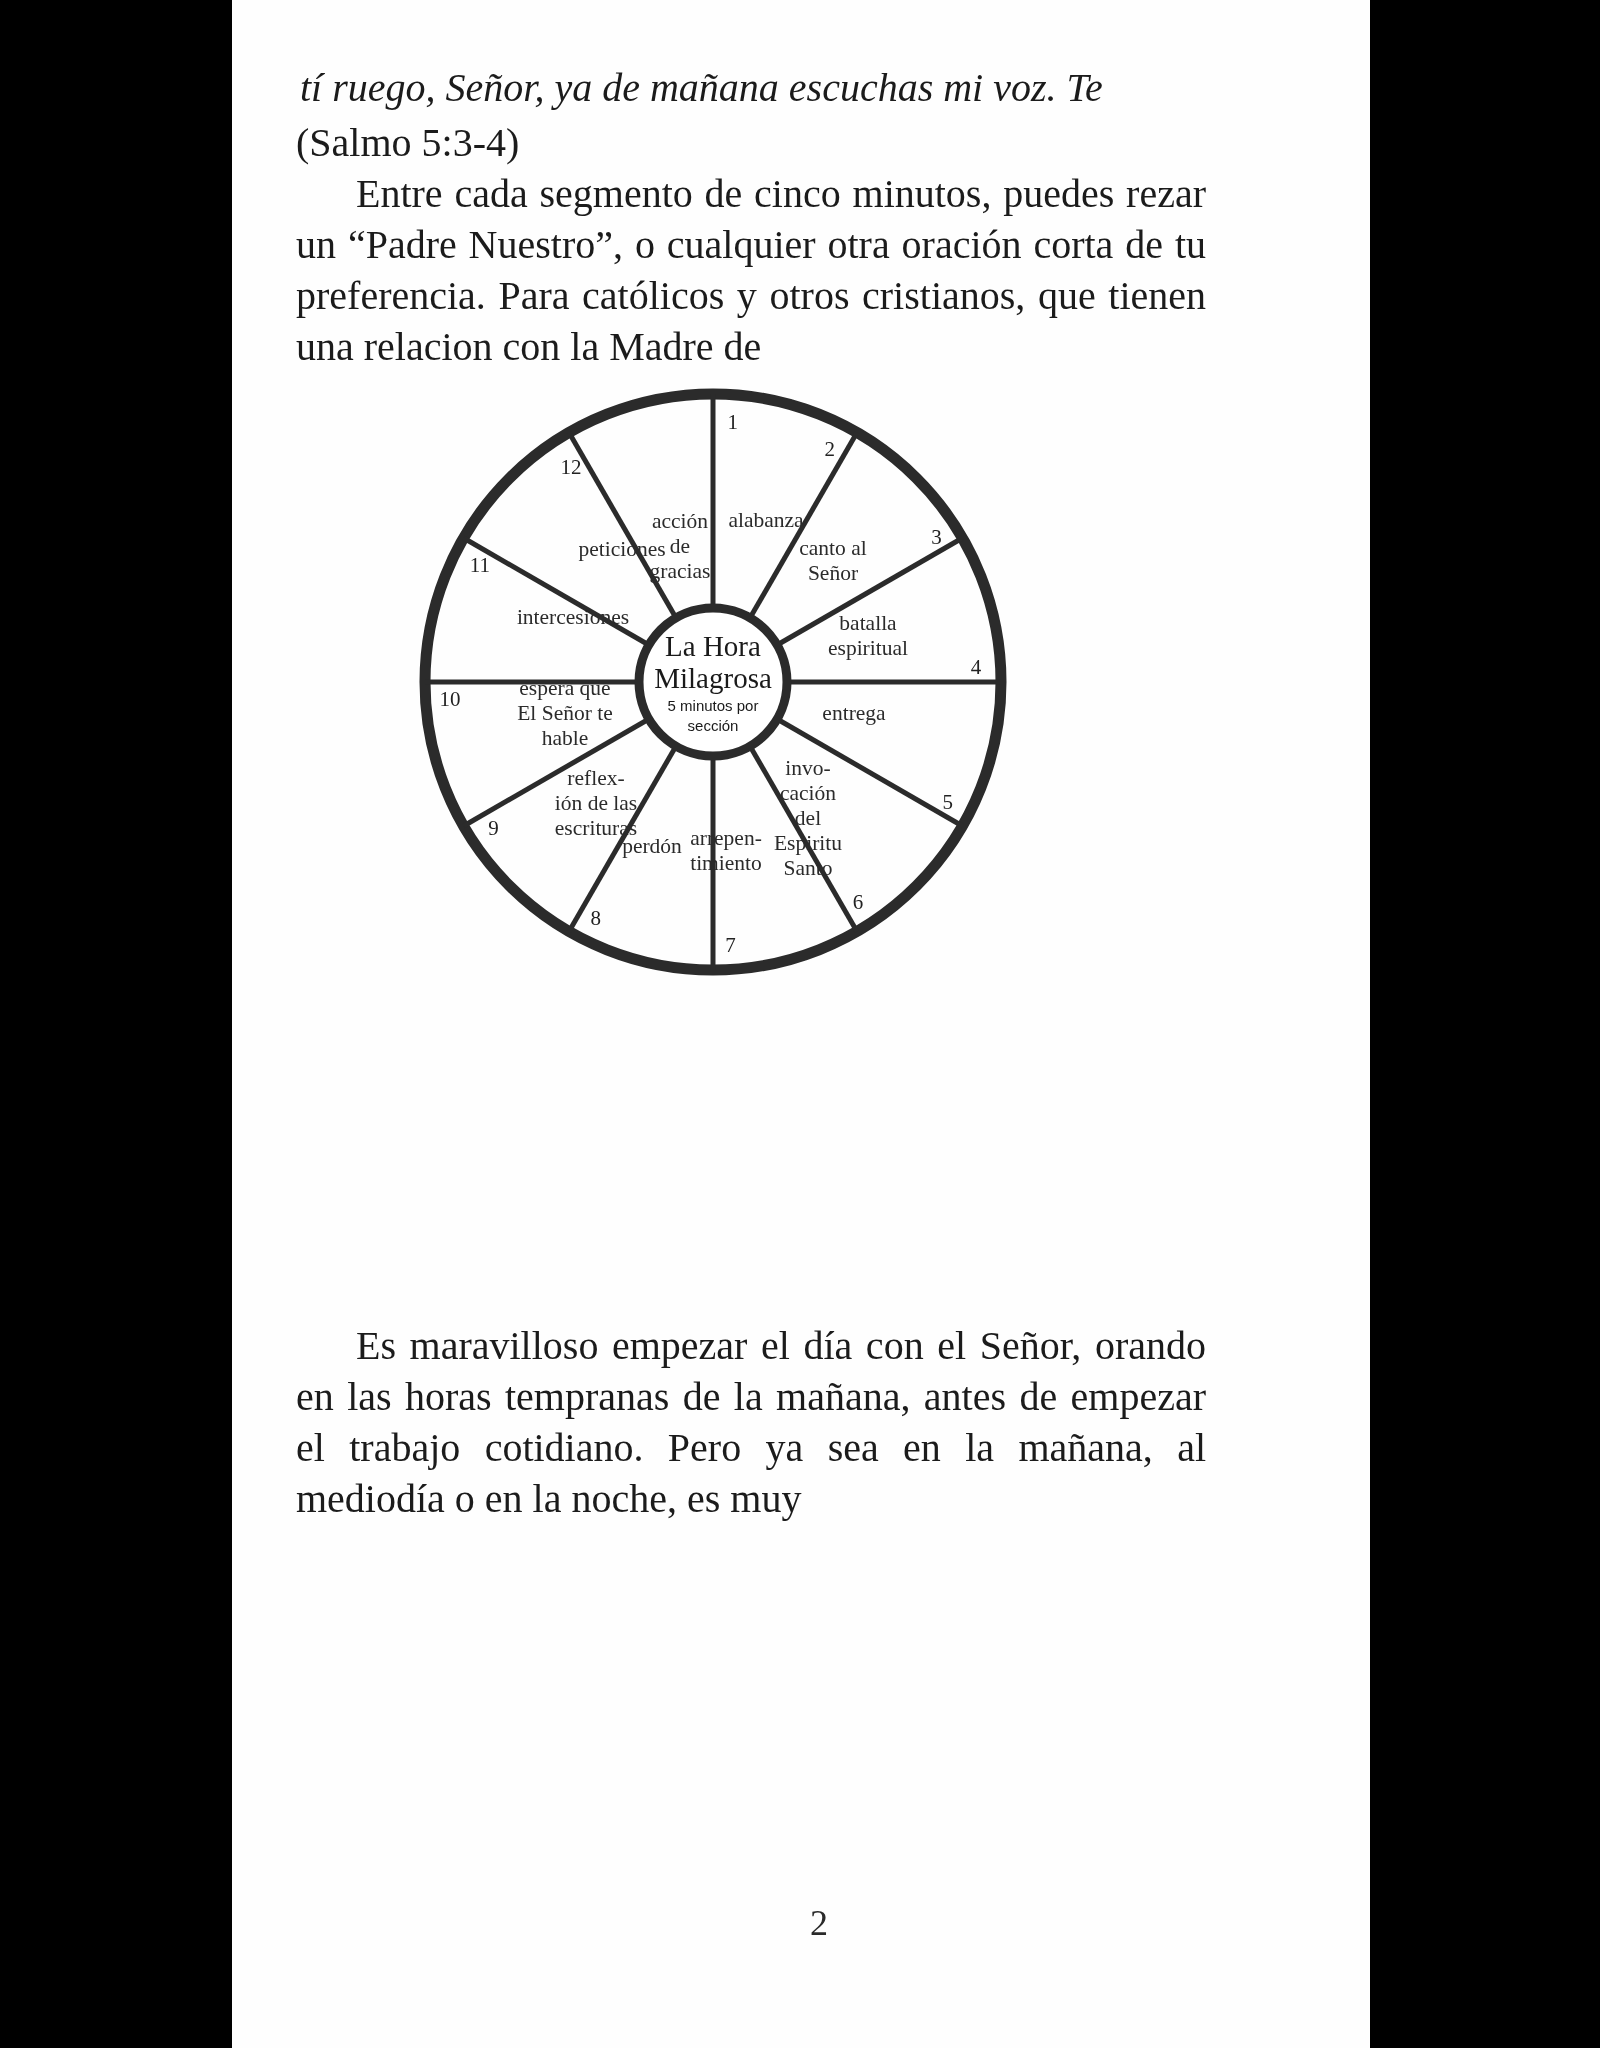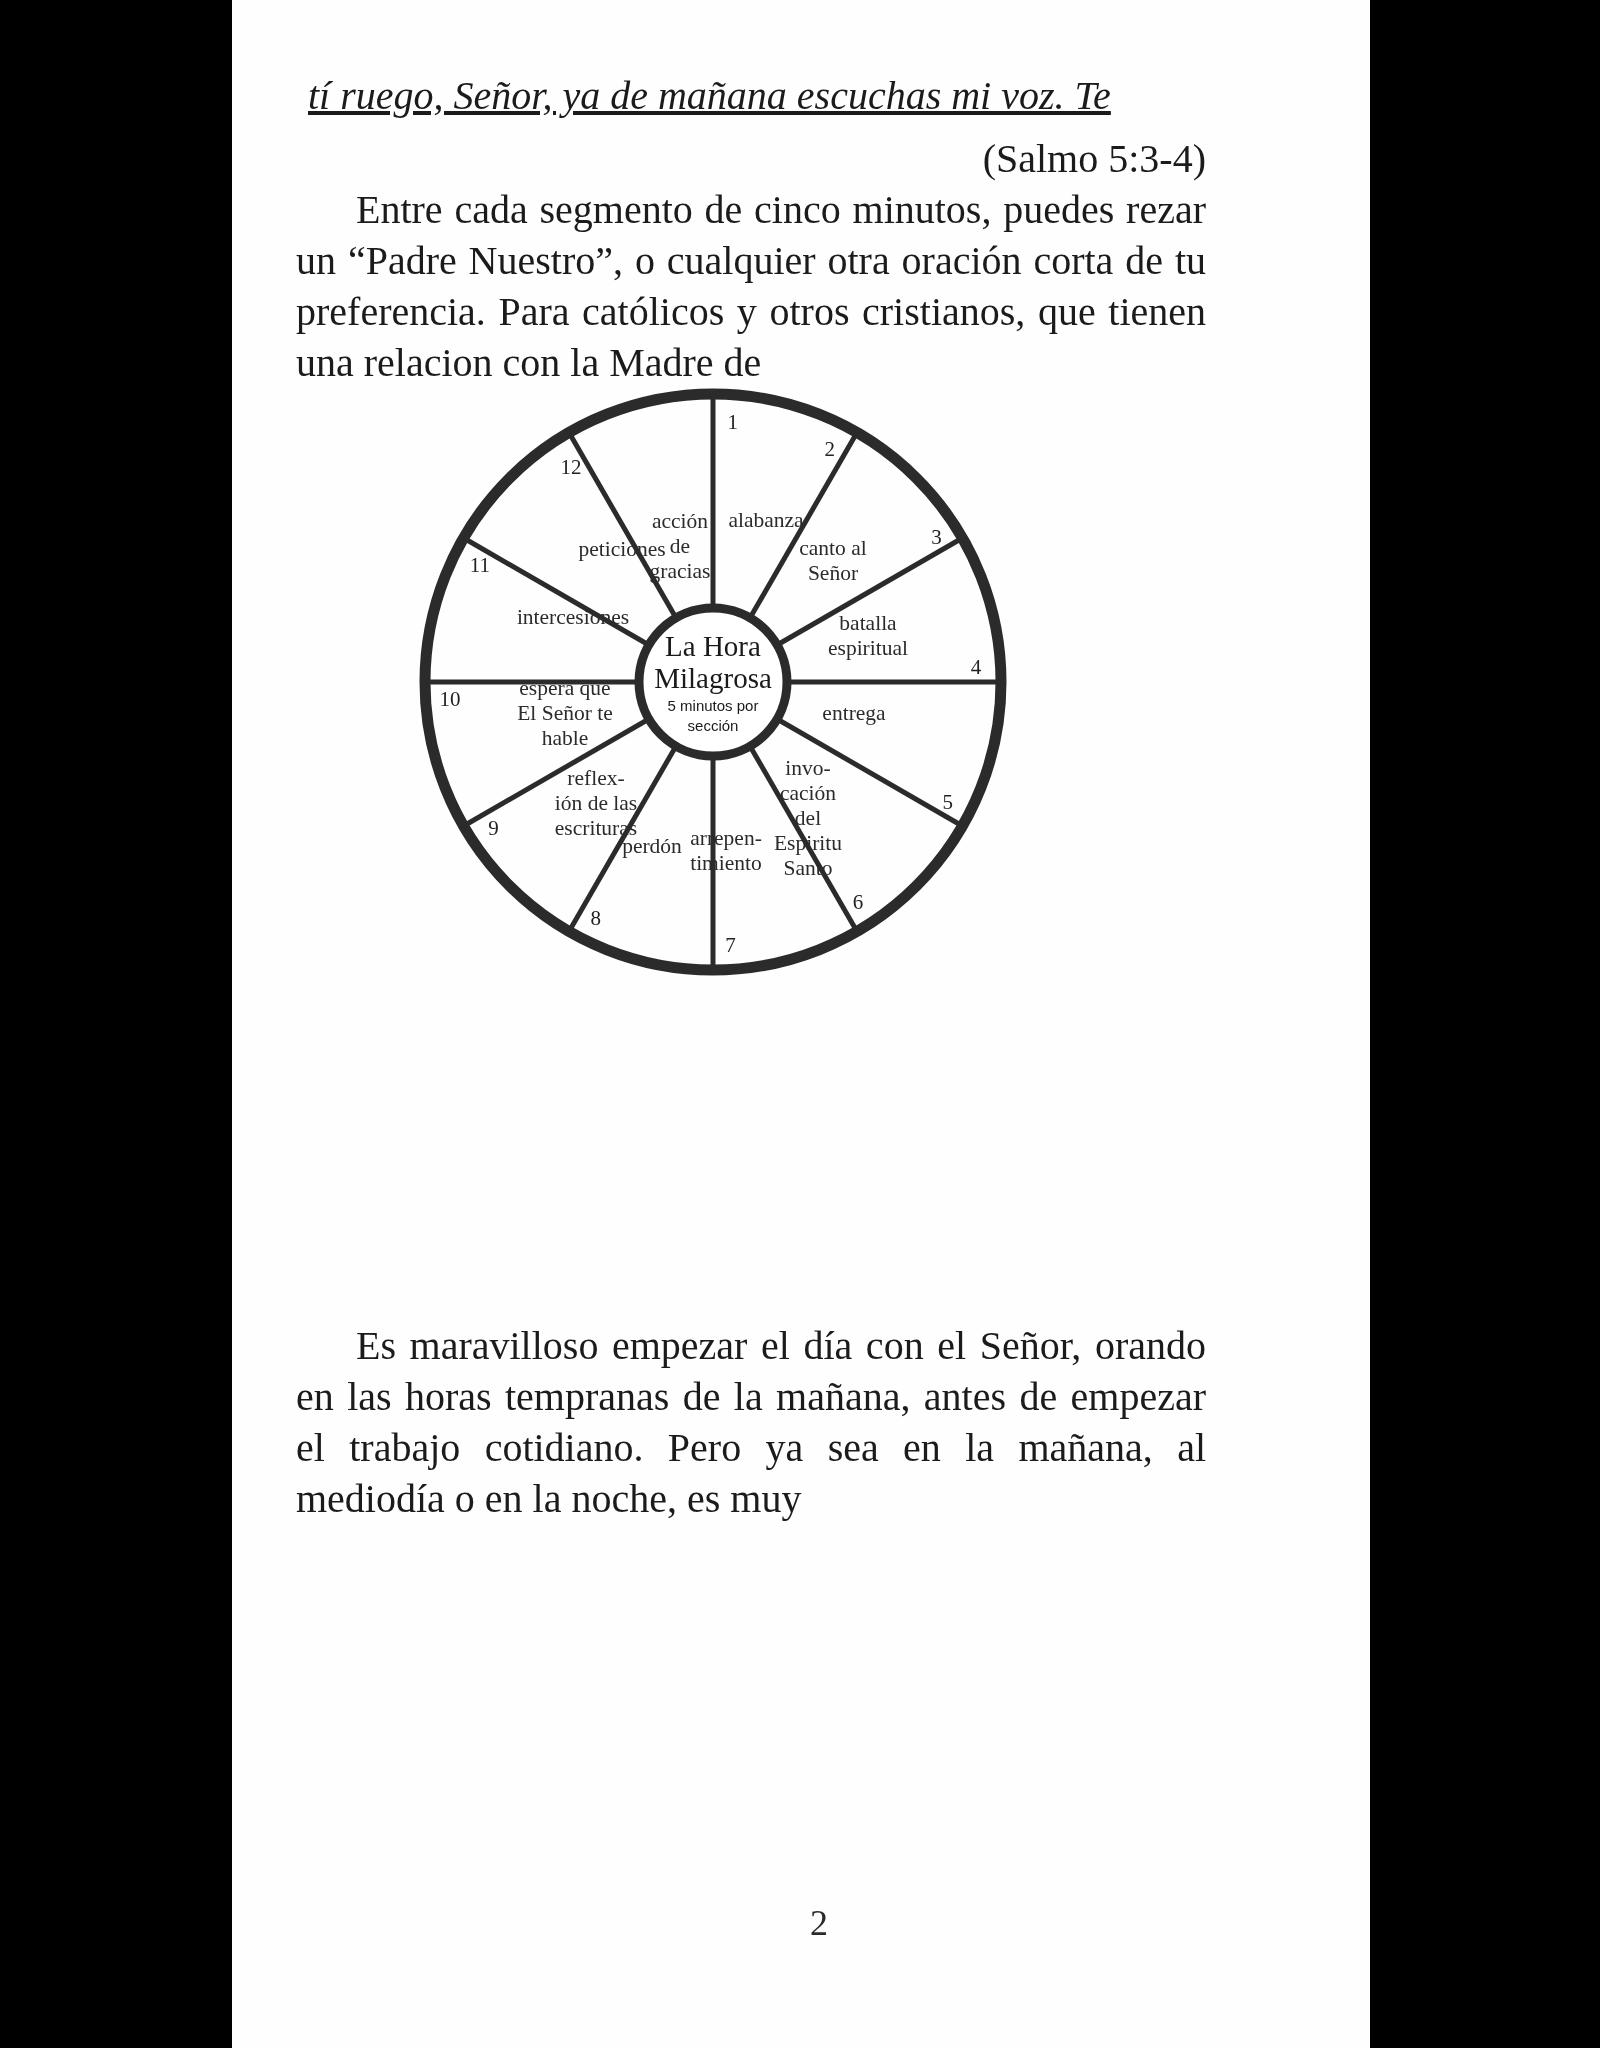--- a/index.html
+++ b/index.html
@@ -32,29 +32,28 @@
   }
   .para{
     font-size:40px;
     line-height:51px;
     text-align:justify;
     text-justify:inter-word;
     margin:0;
     -webkit-hyphens:none;hyphens:none;
     font-family:"Liberation Serif", serif;
   }
-  .para.last-no-justify{ text-align:right; }
+  .para.last-no-justify{ text-align:left; }
   .para .ind{ display:inline-block; width:60px; }
   .quote{
     font-style:italic;
     font-size:40px;
     line-height:51px;
     text-align:justify;
-    margin:12px;
-    text-decoration:underline;
+    margin:4px;
   }
   #block-top{ top:58px; }
   #block-bottom{ top:1320px; }
 
   
   #folio{
     position:absolute;
     left:0; width:1138px;
     top:1902px;
     text-align:center;

